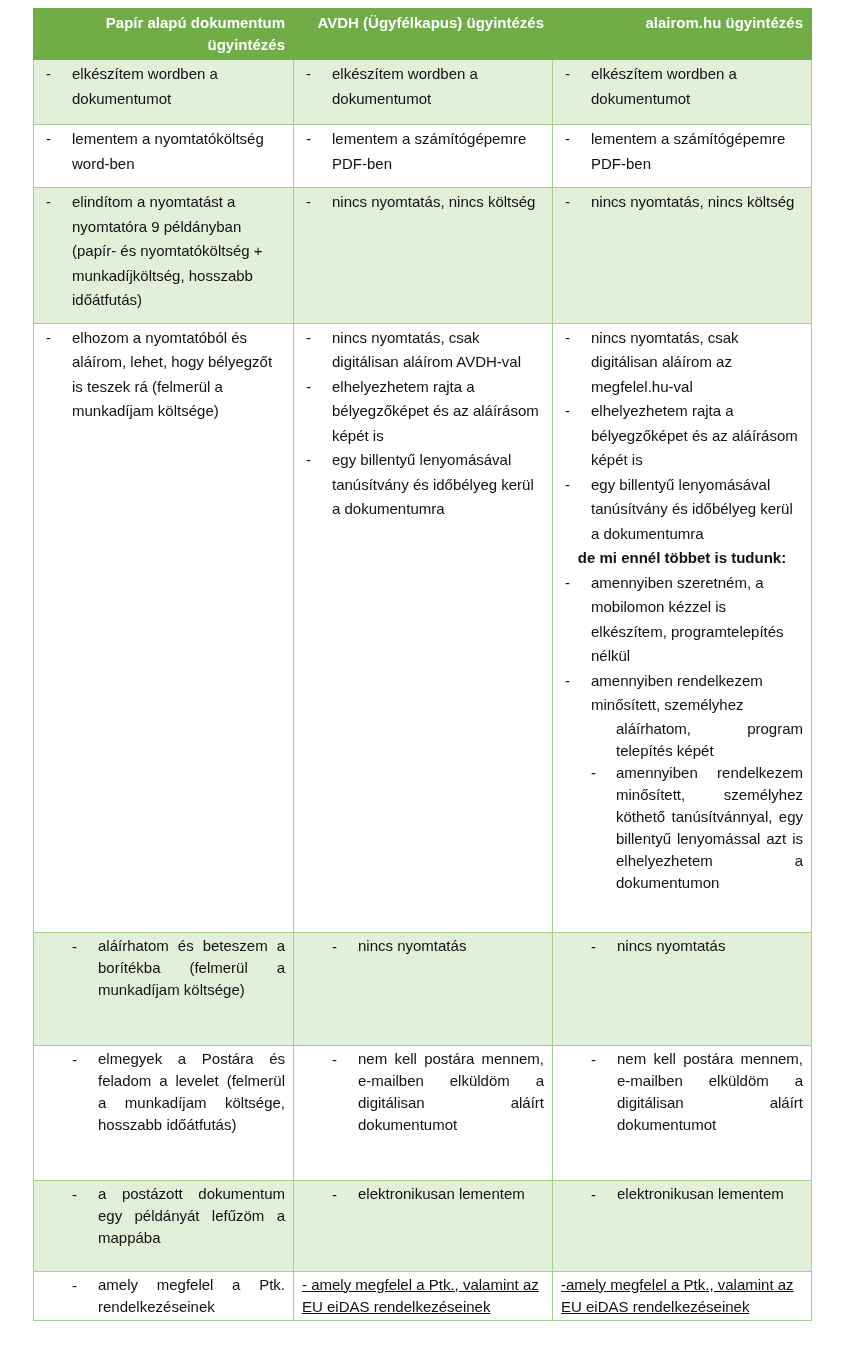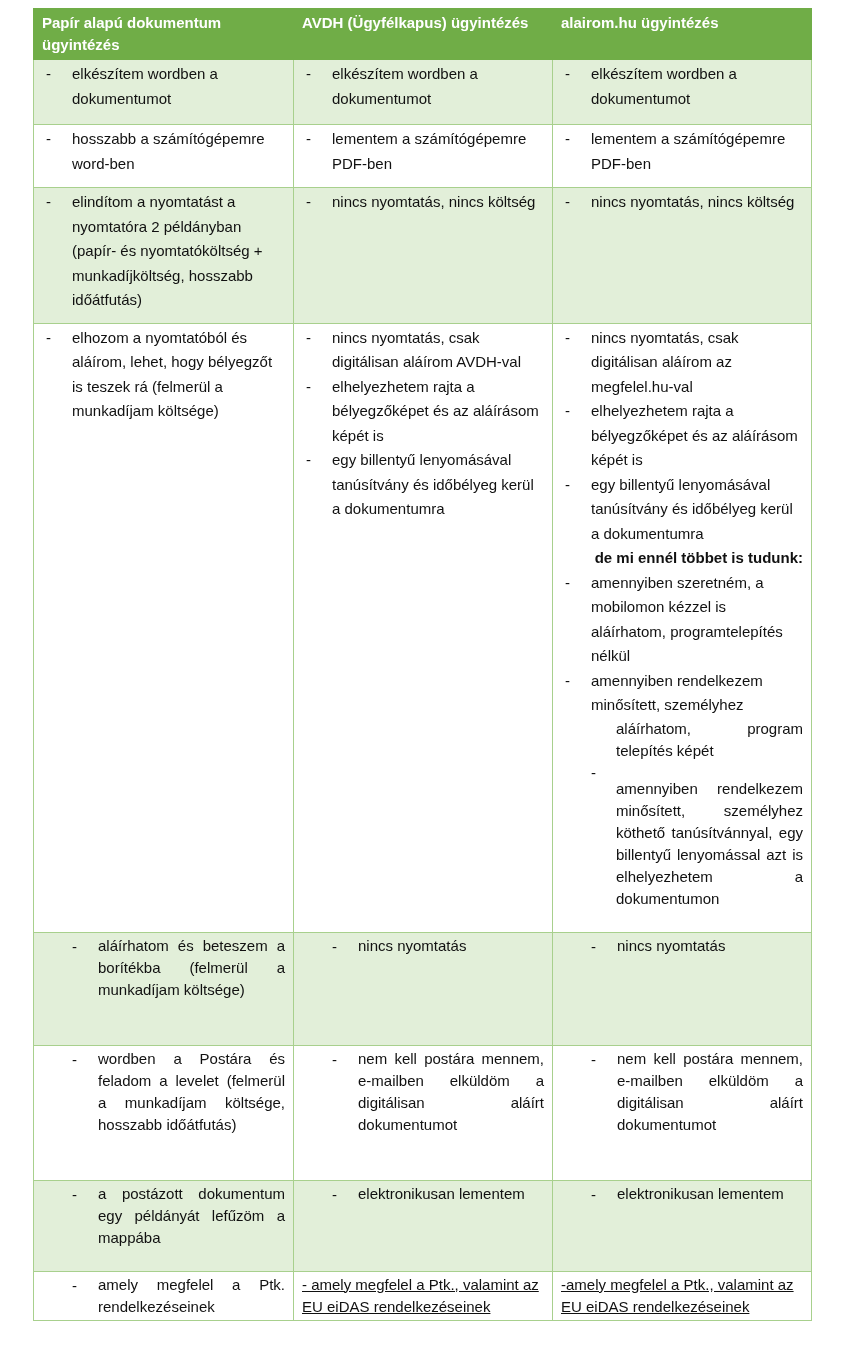--- a/index.html
+++ b/index.html
@@ -1,34 +1,34 @@
 <!DOCTYPE html>
 <html><head>
 <meta charset="utf-8">
 <style>
   html, body { margin: 0; padding: 0; background: #ffffff; }
   body { width: 846px; height: 1347px; position: relative; font-family: "Liberation Sans", "DejaVu Sans", sans-serif; color: #111; }
   .tbl { position: absolute; left: 33px; top: 8px; width: 778px; border-collapse: collapse; table-layout: fixed; }
   .tbl col.c1 { width: 260px; }
   .tbl col.c2 { width: 259px; }
   .tbl col.c3 { width: 259px; }
-  .tbl th { background: #70AD47; color: #ffffff; font-weight: bold; font-size: 15px; line-height: 22px; text-align: left; vertical-align: top; padding: 3px 8px 3px 8px; border: 1px solid #70AD47; }
+  .tbl th { background: #70AD47; color: #ffffff; font-weight: bold; font-size: 15px; line-height: 22px; text-align: right; vertical-align: top; padding: 3px 8px 3px 8px; border: 1px solid #70AD47; }
   .tbl td { vertical-align: top; font-size: 15px; line-height: 24.5px; padding: 2px 8px 10px 8px; border: 1px solid #A8D08D; }
   .tbl tr.shade td { background: #E2EFD9; }
   .tbl tr.plain td { background: #ffffff; }
   .item { display: flex; }
   .dash { width: 30px; flex: 0 0 30px; padding-left: 4px; box-sizing: border-box; }
   .txt { flex: 1; }
   .indent .dash { padding-left: 30px; width: 56px; flex: 0 0 56px; }
   .justify .txt { text-align: justify; text-align-last: left; line-height: 22px; }
-  .note { font-weight: bold; text-align: right; }
+  .note { font-weight: bold; text-align: center; }
   .sub { padding-left: 55px; text-align: justify; line-height: 22px; }
   .sub-item { display: flex; line-height: 22px; }
   .sub-item .dash { padding-left: 30px; width: 55px; flex: 0 0 55px; }
-  .sub-item .txt { text-align: justify; margin-top: 16px; }
+  .sub-item .txt { text-align: justify; }
   .plain-line { line-height: 22px; text-decoration: underline; }
   .h-row1 td { height: 52px; }
   .h-row2 td { height: 50px; }
   .h-row3 td { height: 120px; }
   .h-row4 td { height: 596px; }
   .h-row5 td { height: 100px; }
   .h-row6 td { height: 122px; }
   .h-row7 td { height: 78px; }
   .h-row8 td { height: 38px; padding-bottom: 2px; }
 </style>
@@ -68,42 +68,42 @@
             <span class="dash">-</span>
             <span class="txt">elkészítem wordben a dokumentumot</span>
           </div>
       </td>
     </tr>
 
     <tr class="plain h-row2">
       <td>
         <div class="item">
             <span class="dash">-</span>
-            <span class="txt">hosszabb a számítógépemre word-ben</span>
+            <span class="txt">lementem a nyomtatóköltség word-ben</span>
           </div>
       </td>
       <td>
         <div class="item">
             <span class="dash">-</span>
             <span class="txt">lementem a számítógépemre PDF-ben</span>
           </div>
       </td>
       <td>
         <div class="item">
             <span class="dash">-</span>
             <span class="txt">lementem a számítógépemre PDF-ben</span>
           </div>
       </td>
     </tr>
 
     <tr class="shade h-row3">
       <td>
         <div class="item">
             <span class="dash">-</span>
-            <span class="txt">elindítom a nyomtatást a nyomtatóra 2 példányban (papír- és nyomtatóköltség + munkadíjköltség, hosszabb időátfutás)</span>
+            <span class="txt">elindítom a nyomtatást a nyomtatóra 9 példányban (papír- és nyomtatóköltség + munkadíjköltség, hosszabb időátfutás)</span>
           </div>
       </td>
       <td>
         <div class="item">
             <span class="dash">-</span>
             <span class="txt">nincs nyomtatás, nincs költség</span>
           </div>
       </td>
       <td>
         <div class="item">
@@ -143,21 +143,21 @@
             <span class="dash">-</span>
             <span class="txt">elhelyezhetem rajta a bélyegzőképet és az aláírásom képét is</span>
           </div>
         <div class="item">
             <span class="dash">-</span>
             <span class="txt">egy billentyű lenyomásával tanúsítvány és időbélyeg kerül a dokumentumra</span>
           </div>
         <div class="note">de mi ennél többet is tudunk:</div>
         <div class="item">
             <span class="dash">-</span>
-            <span class="txt">amennyiben szeretném, a mobilomon kézzel is aláírhatom, programtelepítés nélkül</span>
+            <span class="txt">amennyiben szeretném, a mobilomon kézzel is elkészítem, programtelepítés nélkül</span>
           </div>
         <div class="item">
             <span class="dash">-</span>
             <span class="txt">amennyiben rendelkezem minősített, személyhez</span>
           </div>
         <div class="sub">aláírhatom, program telepítés képét</div>
         <div class="sub-item">
             <span class="dash">-</span>
             <span class="txt">amennyiben rendelkezem minősített, személyhez köthető tanúsítvánnyal, egy billentyű lenyomással azt is elhelyezhetem a dokumentumon</span>
           </div>
@@ -182,21 +182,21 @@
             <span class="dash">-</span>
             <span class="txt">nincs nyomtatás</span>
           </div>
       </td>
     </tr>
 
     <tr class="plain h-row6">
       <td>
         <div class="item indent justify">
             <span class="dash">-</span>
-            <span class="txt">wordben a Postára és feladom a levelet (felmerül a munkadíjam költsége, hosszabb időátfutás)</span>
+            <span class="txt">elmegyek a Postára és feladom a levelet (felmerül a munkadíjam költsége, hosszabb időátfutás)</span>
           </div>
       </td>
       <td>
         <div class="item indent justify">
             <span class="dash">-</span>
             <span class="txt">nem kell postára mennem, e-mailben elküldöm a digitálisan aláírt dokumentumot</span>
           </div>
       </td>
       <td>
         <div class="item indent justify">

